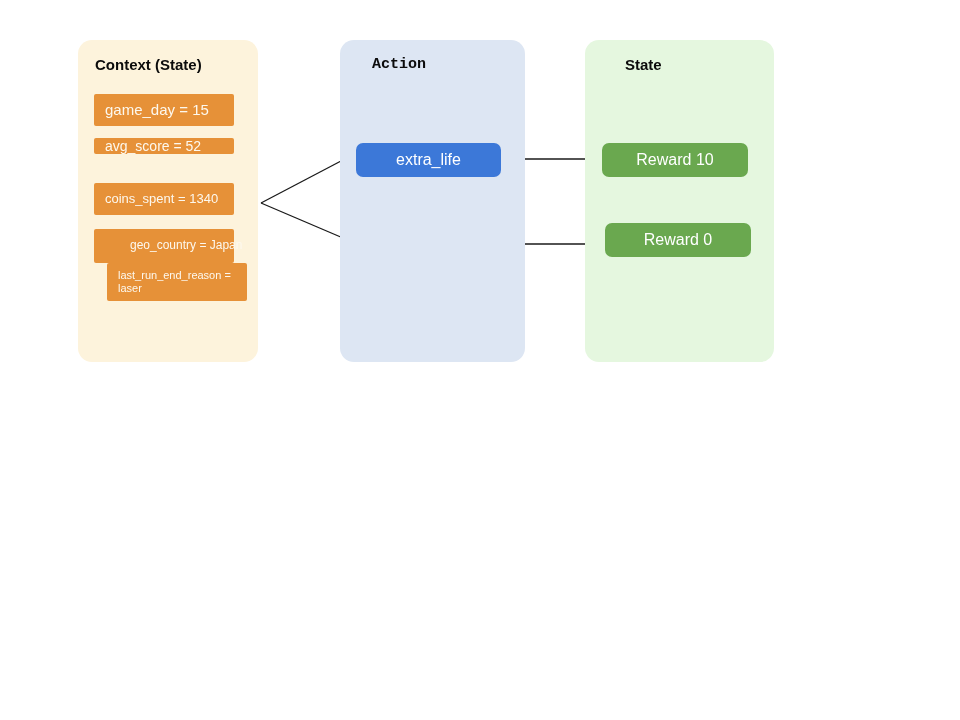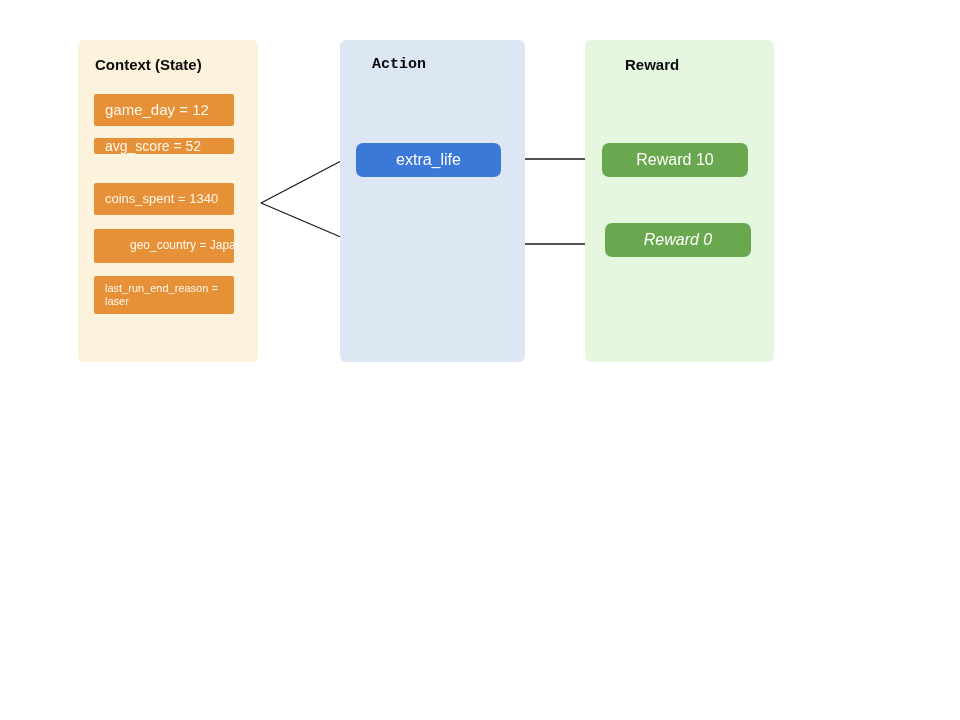--- a/index.html
+++ b/index.html
@@ -5,21 +5,21 @@
   * { margin: 0; padding: 0; box-sizing: border-box; }
   html, body { width: 960px; height: 720px; background: #ffffff; overflow: hidden; }
   body { font-family: "Liberation Sans", sans-serif; position: relative; }
 
   .stage { position: absolute; left: 0; top: 0; width: 960px; height: 720px; }
 
   .panel {
     position: absolute;
     top: 40px;
     height: 322px;
-    border-radius: 6px;
+    border-radius: 14px;
   }
   .panel-title {
     position: absolute;
     font-size: 15px;
     font-weight: bold;
     color: #0b0b0b;
     white-space: nowrap;
   }
 
   
@@ -37,21 +37,21 @@
     padding-left: 11px;
     padding-right: 6px;
     line-height: 1.15;
   }
   .ctx-item .lbl { white-space: nowrap; }
   .ctx-item.wrap .lbl { white-space: normal; }
   .ctx-1 { top: 54px;  height: 32px; font-size: 15px; }
   .ctx-2 { top: 98px;  height: 16px; font-size: 14px; }
   .ctx-3 { top: 143px; height: 32px; font-size: 13px; }
   .ctx-4 { top: 189px; height: 34px; font-size: 12px; padding-left: 36px; }
-  .ctx-5 { top: 236px; height: 38px; font-size: 11px; }
+  .ctx-5 { top: 223px; height: 38px; font-size: 11px; margin-left: 13px; }
 
   
   .panel.action { left: 340px; width: 185px; background: #dde6f3; }
   .panel.action .panel-title { left: 32px; top: 16px; font-family: Liberation Mono, monospace; }
   .action-btn {
     position: absolute;
     left: 16px;
     width: 145px;
     height: 34px;
     background: #3c78d8;
@@ -76,21 +76,21 @@
     background: #6aa84f;
     border-radius: 7px;
     color: #ffffff;
     font-size: 16px;
     display: flex;
     align-items: center;
     justify-content: center;
     white-space: nowrap;
   }
   .rwd-1 { left: 17px; top: 103px; }
-  .rwd-2 { left: 20px; top: 183px; font-style: italic; }
+  .rwd-2 { left: 20px; top: 183px; }
 
   
   svg.edges {
     position: absolute;
     left: 0; top: 0;
     width: 960px; height: 720px;
     pointer-events: none;
   }
 </style>
 </head>
@@ -101,21 +101,21 @@
   <svg class="edges" xmlns="http://www.w3.org/2000/svg">
       <line x1="261" y1="203" x2="341" y2="161" stroke="#1a1a1a" stroke-width="1.3"></line>
       <line x1="261" y1="203" x2="343" y2="238" stroke="#1a1a1a" stroke-width="1.3"></line>
       <line x1="523" y1="159" x2="588" y2="159" stroke="#1a1a1a" stroke-width="1.3"></line>
       <line x1="523" y1="244" x2="588" y2="244" stroke="#1a1a1a" stroke-width="1.3"></line>
     </svg>
 
   <div class="panel context">
     <div class="panel-title">Context (State)</div>
     <div class="ctx-item ctx-1">
-      <span class="lbl">game_day = 12</span>
+      <span class="lbl">game_day = 15</span>
     </div>
     <div class="ctx-item ctx-2">
       <span class="lbl">avg_score = 52</span>
     </div>
     <div class="ctx-item ctx-3">
       <span class="lbl">coins_spent = 1340</span>
     </div>
     <div class="ctx-item ctx-4">
       <span class="lbl">geo_country = Japan</span>
     </div>
@@ -123,18 +123,18 @@
       <span class="lbl">last_run_end_reason = laser</span>
     </div>
   </div>
 
   <div class="panel action">
     <div class="panel-title">Action</div>
     <div class="action-btn act-1">extra_life</div>
   </div>
 
   <div class="panel reward">
-    <div class="panel-title">Reward</div>
+    <div class="panel-title">State</div>
     <div class="reward-box rwd-1">Reward 10</div>
     <div class="reward-box rwd-2">Reward 0</div>
   </div>
 
 </div>
 
 </body></html>

